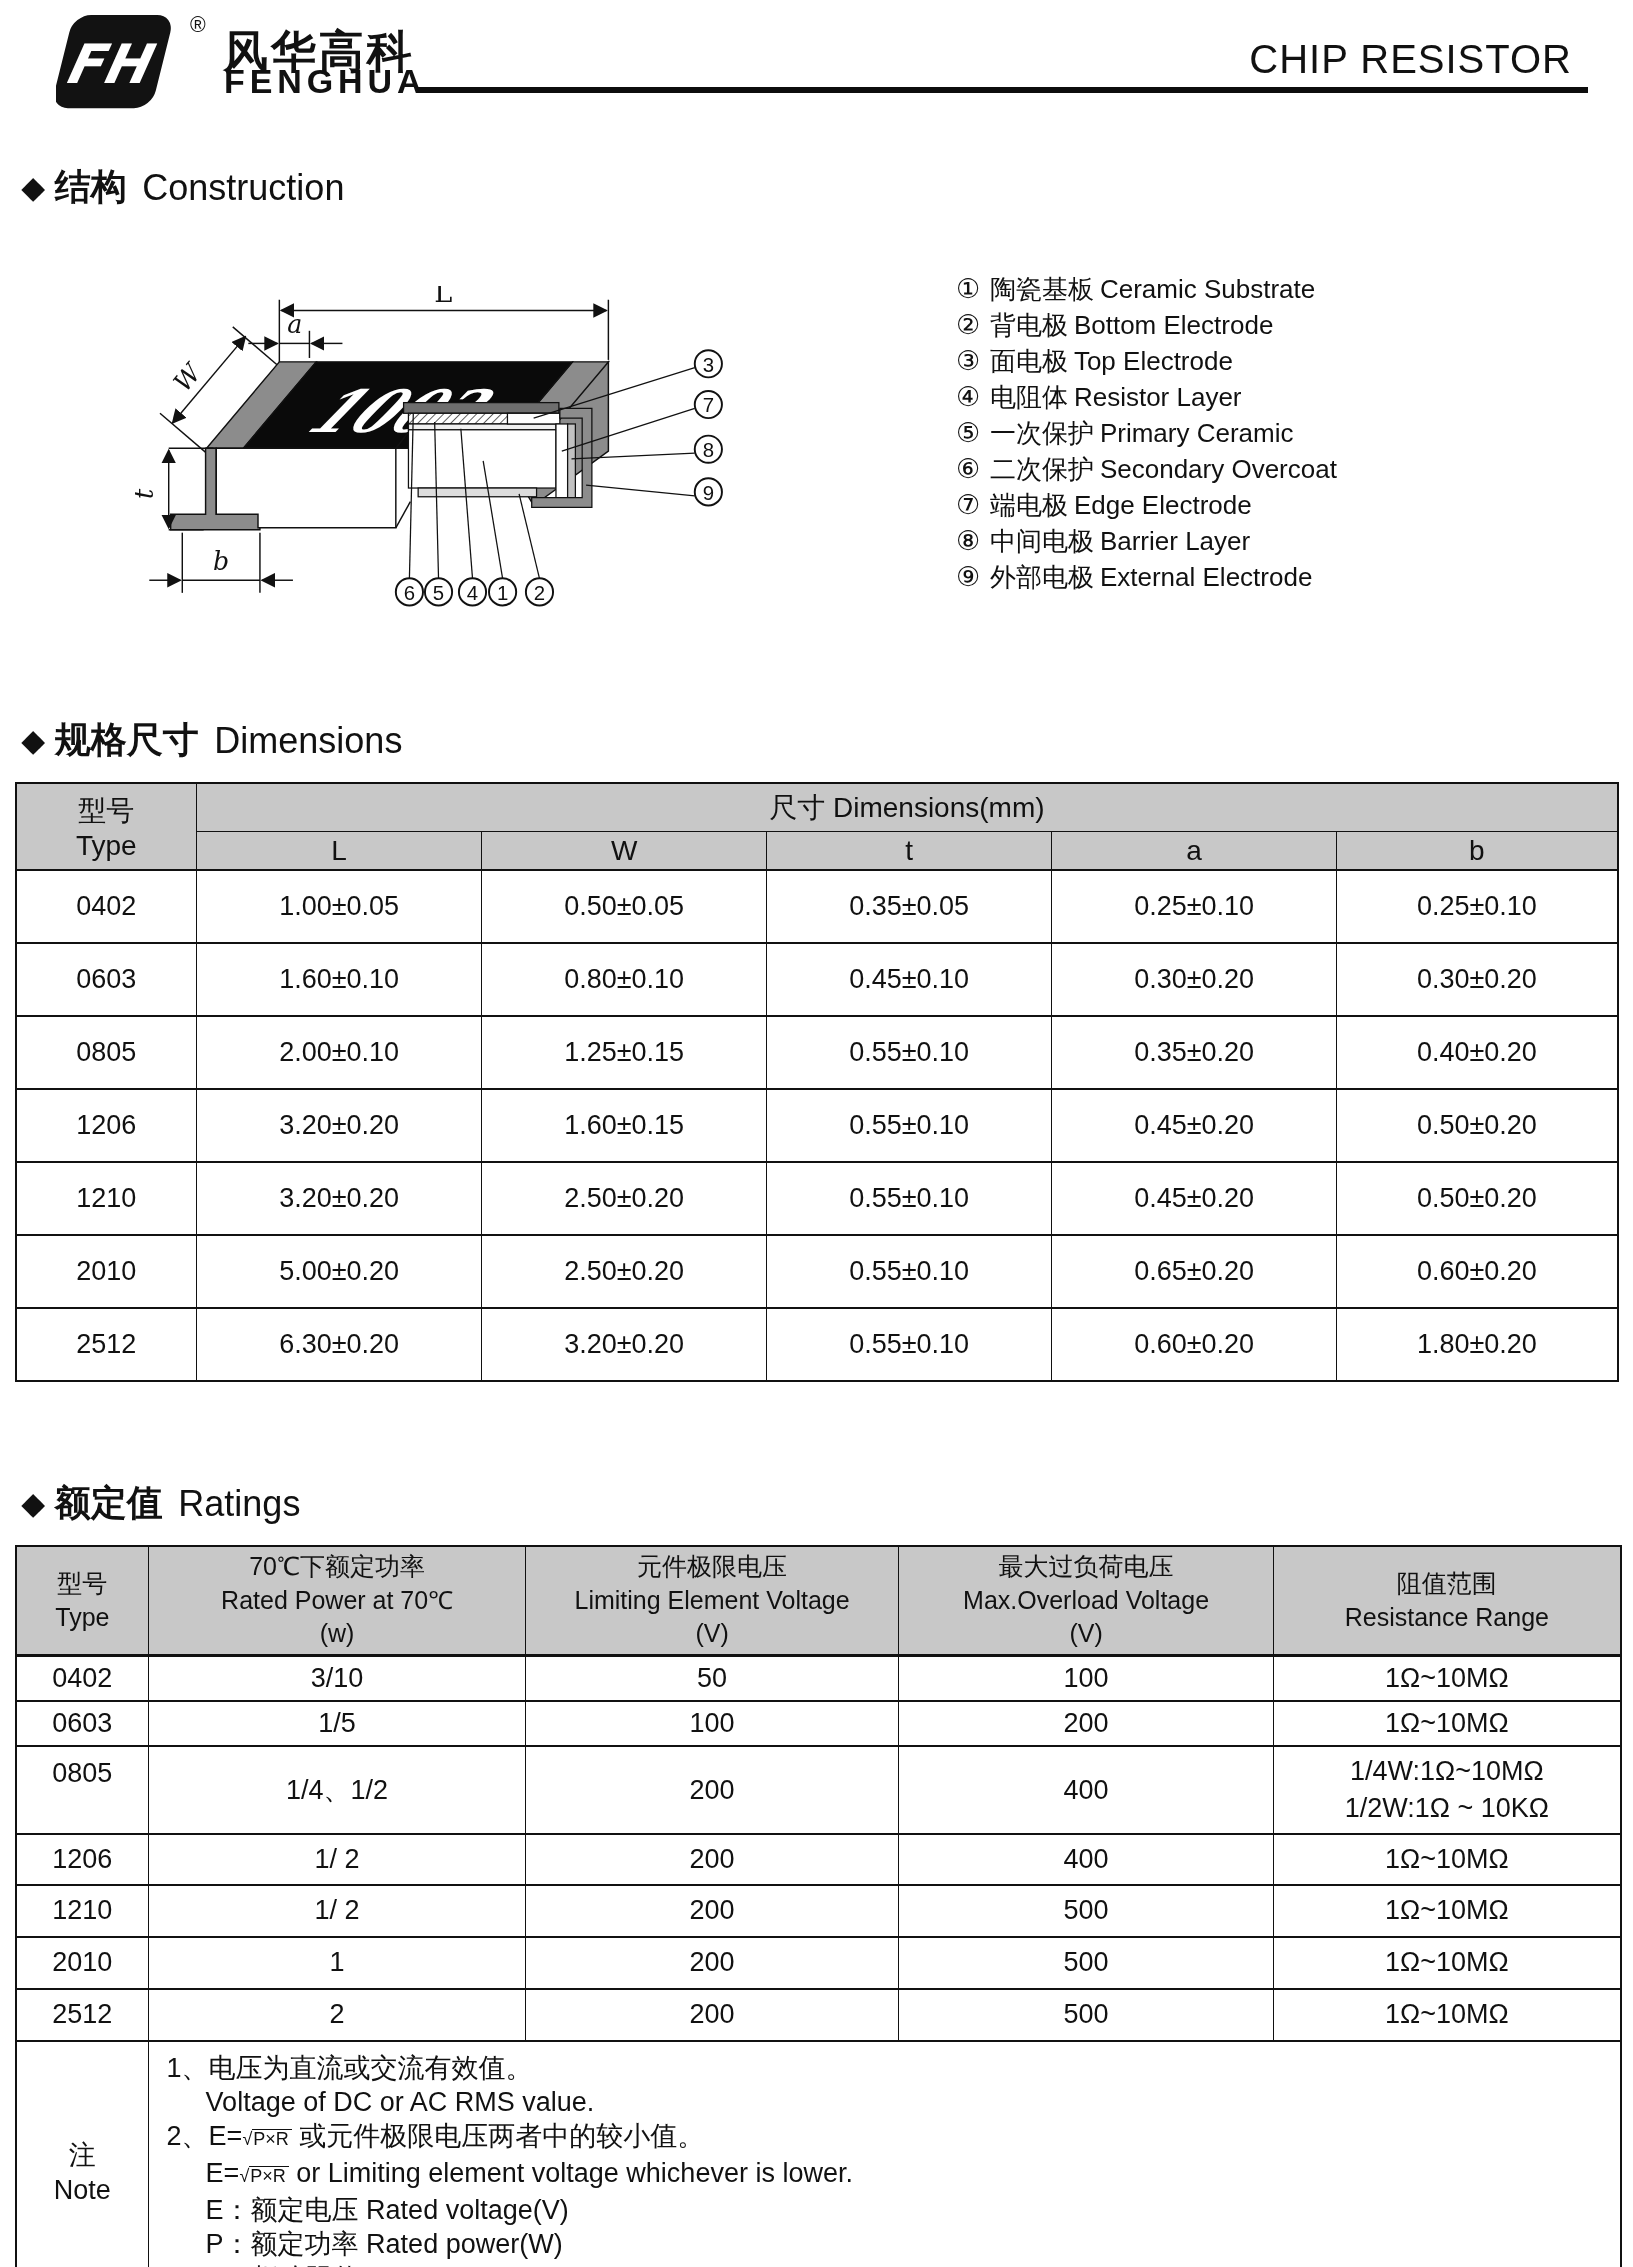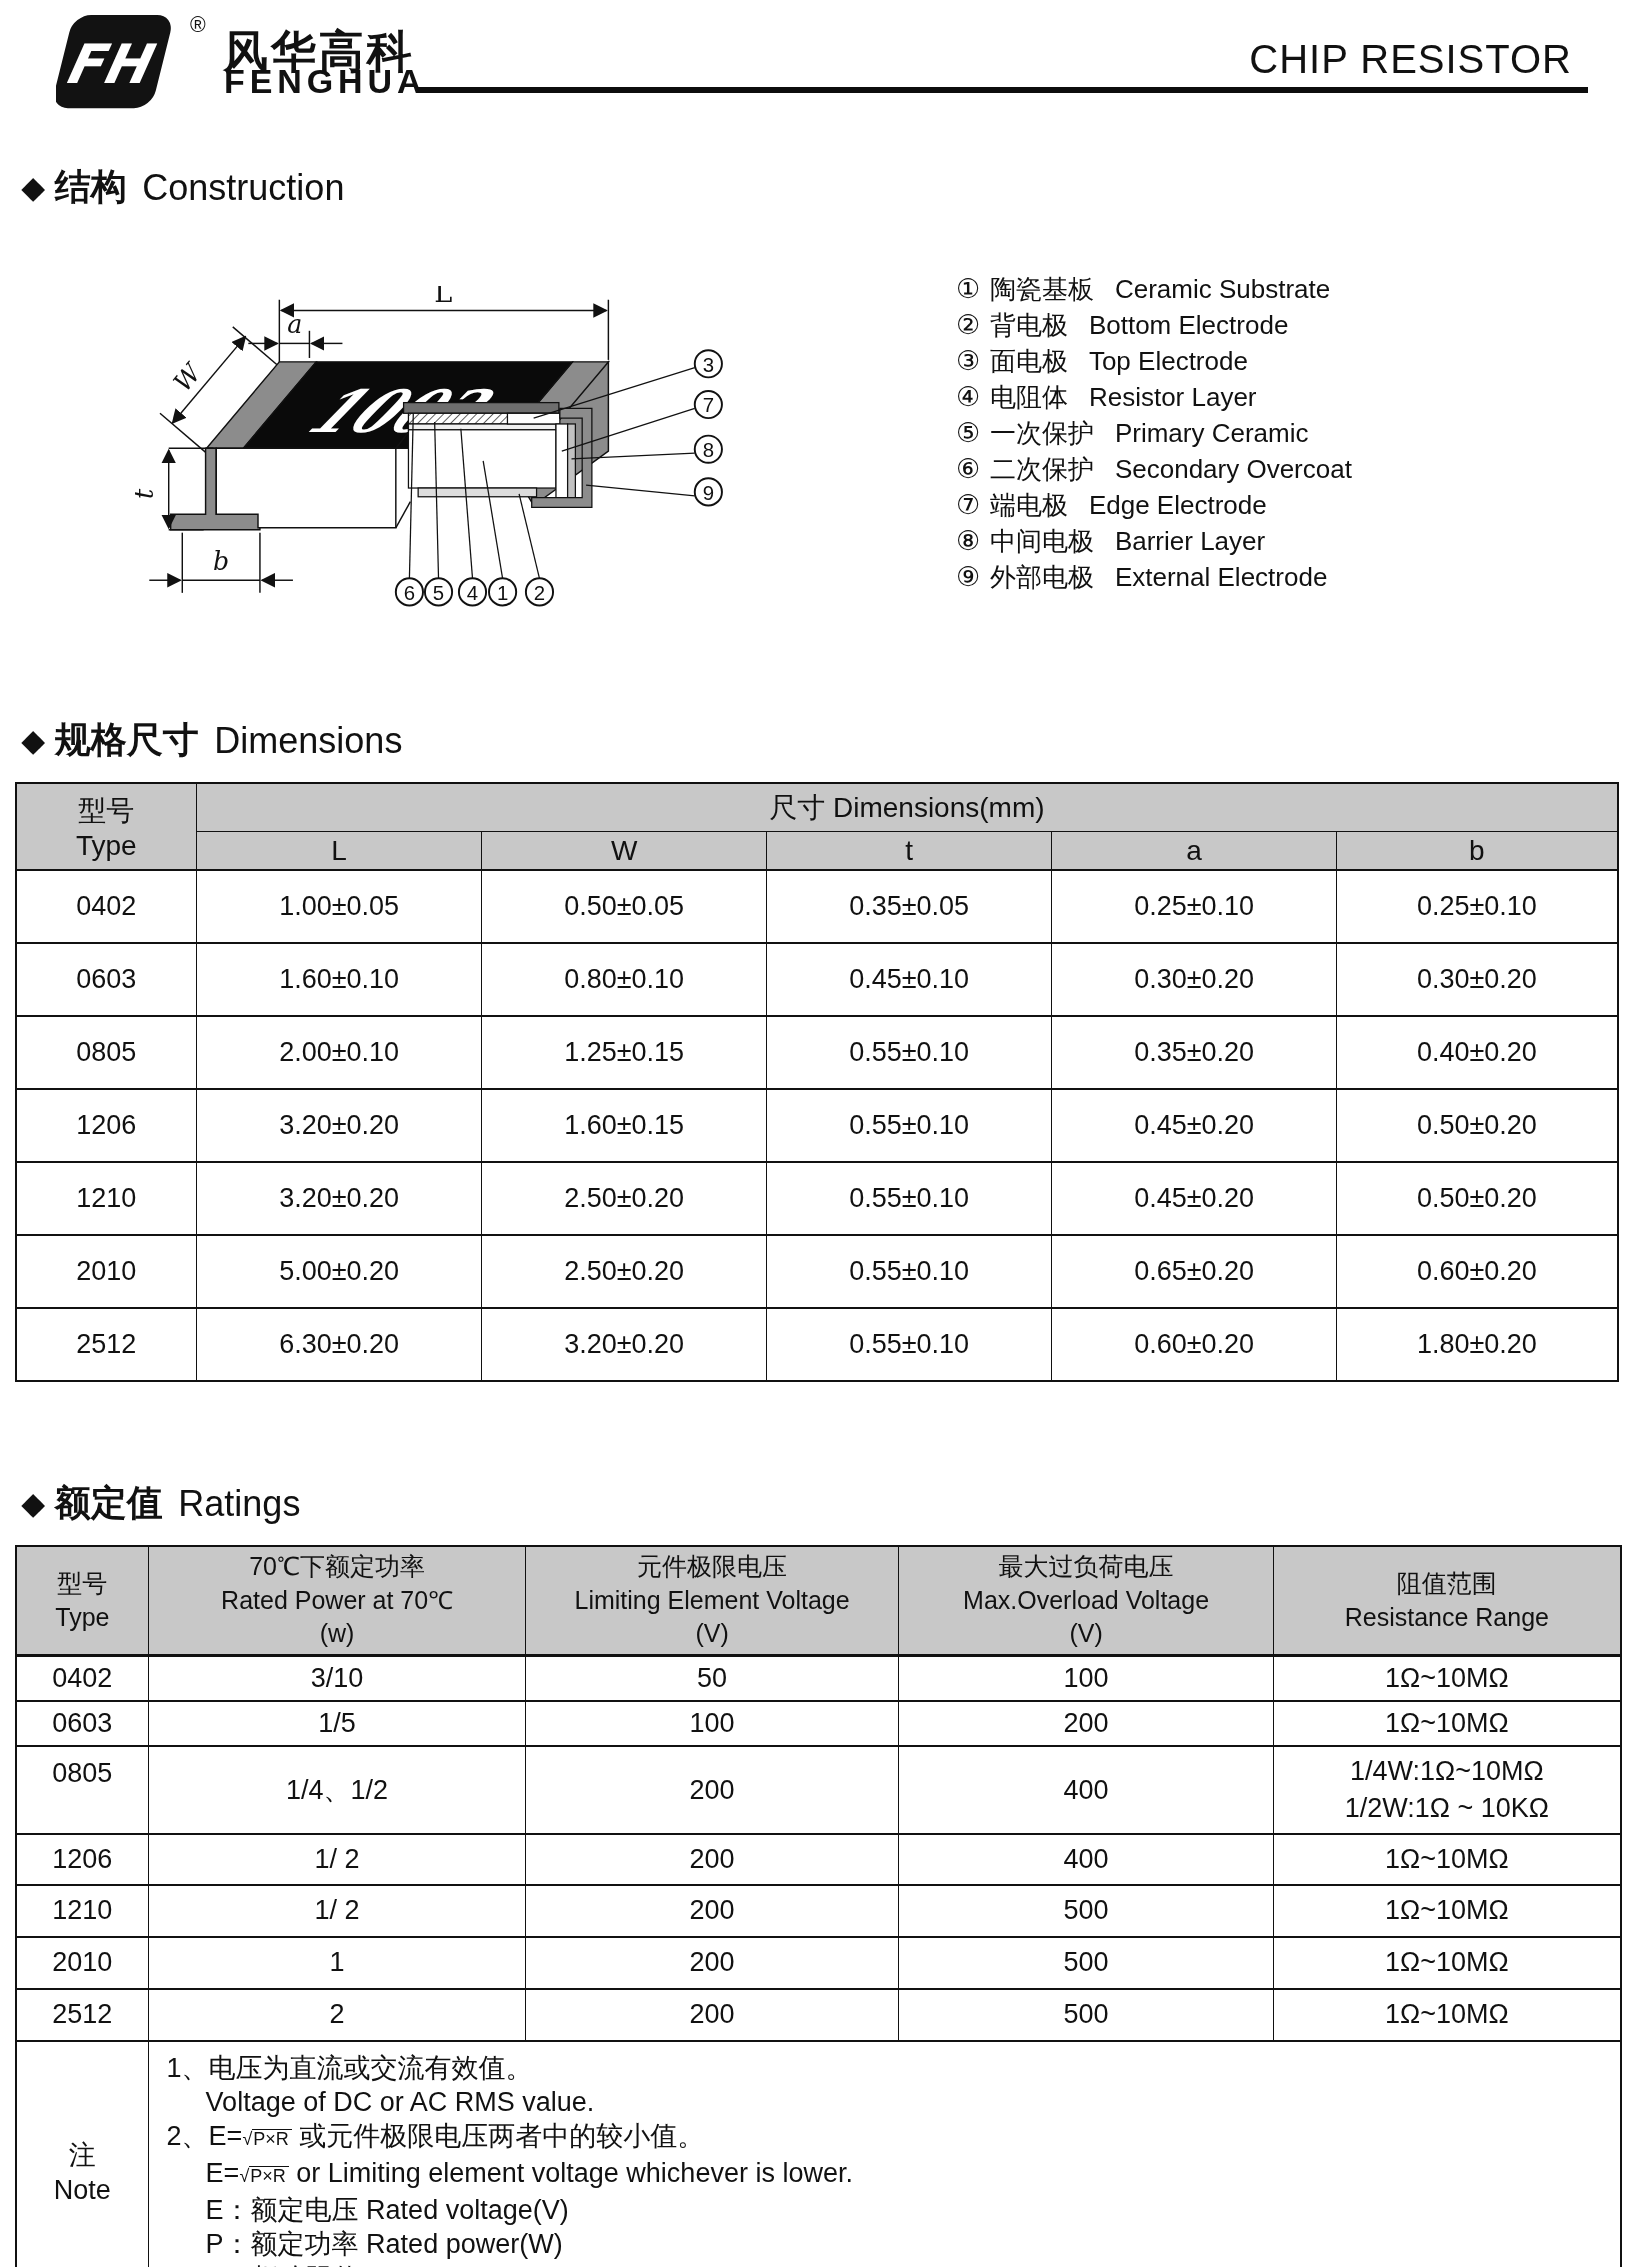--- a/index.html
+++ b/index.html
@@ -19,21 +19,21 @@
   .sec-title .cn{font-weight:700;}
   .sec-title .en{font-weight:400;margin-left:5.8px;}
   #t-construction{top:163px;}
   #t-dimensions{top:716px;}
   #t-ratings{top:1479px;}
   
   .diagram{position:absolute;left:126px;top:286px;}
   .legend{position:absolute;left:956px;top:272px;}
   .legend-item{display:flex;align-items:baseline;height:36px;font-size:26px;white-space:nowrap;}
   .legend-item .num{margin-right:9.7px;font-size:27px;}
-  .legend-item .cn{margin-right:21px;}
+  .legend-item .cn{margin-right:6px;}
   
   table{border-collapse:collapse;table-layout:fixed;width:100%;}
   .tbl-wrap{position:absolute;left:14.6px;width:1604px;}
   #dim-wrap{top:782px;}
   #rat-wrap{top:1545px;}
   th,td{border:1.9px solid #111;text-align:center;vertical-align:middle;padding:0;}
   .outer{border:2.9px solid #111;}
   thead th{background:#c8c8c8;font-weight:400;}
   .dim-table thead tr.r1 th{height:47px;font-size:28px;}
   .dim-table thead tr.r2 th{height:37px;font-size:28px;}

